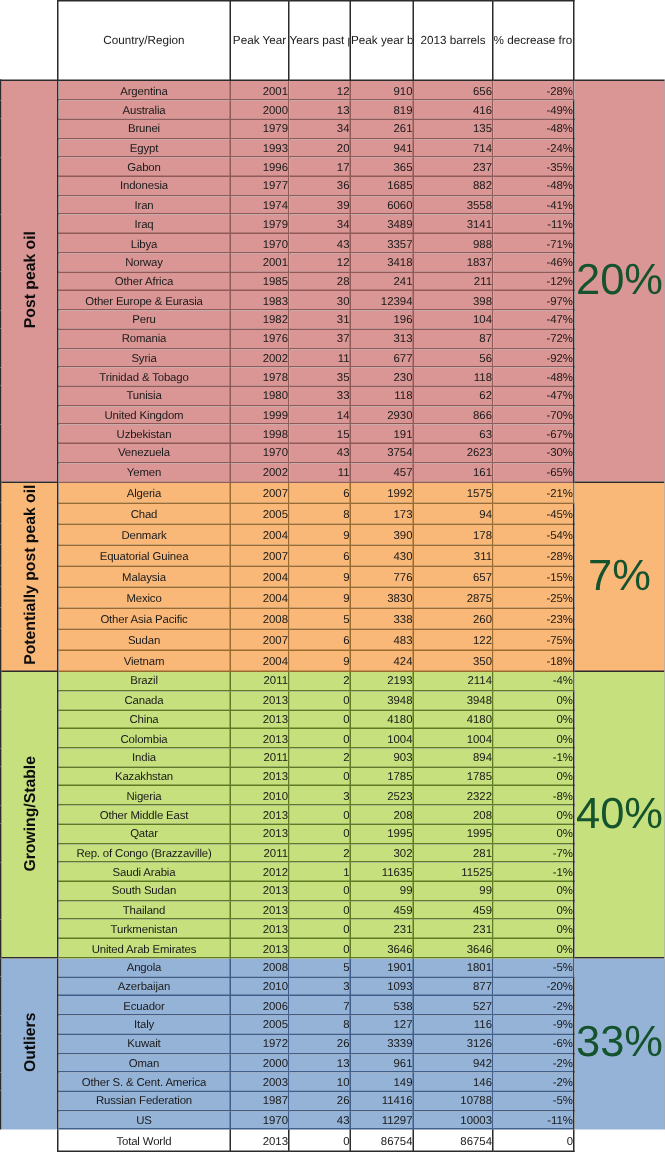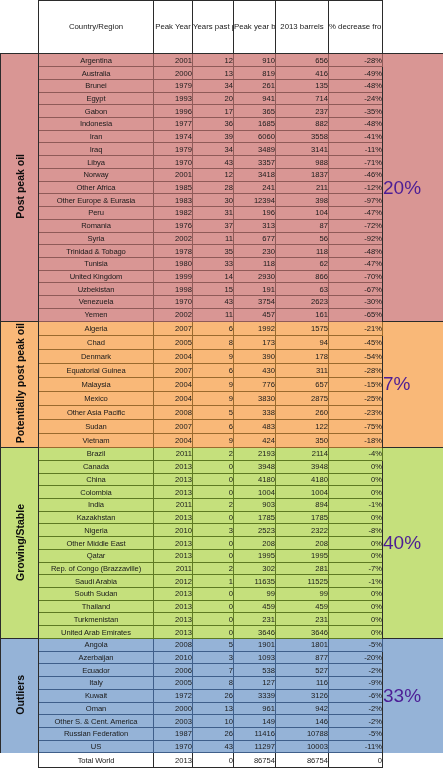--- a/index.html
+++ b/index.html
@@ -108,25 +108,25 @@
     white-space: normal;
     display: inline-block;
     max-height: 100%;
     text-align: center;
     color: #0d0d0d;
   }
 
   
   td.pct-summary {
     width: 61px;
-    text-align: left;
+    text-align: center;
     vertical-align: middle;
     font-weight: bold;
-    font-size: 19px;
-    color: #4c1d95;
+    font-size: 29px;
+    color: #14532d;
     border-left: 1px solid #2b2b2b;
     border-right: 1px solid #2b2b2b;
   }
 
   
   .sec-top td    { border-top: 1px solid #2b2b2b; }
   .sec-bottom td { border-bottom: 1px solid #2b2b2b; }
 
   
   tr.total-row { height: 14px; }

